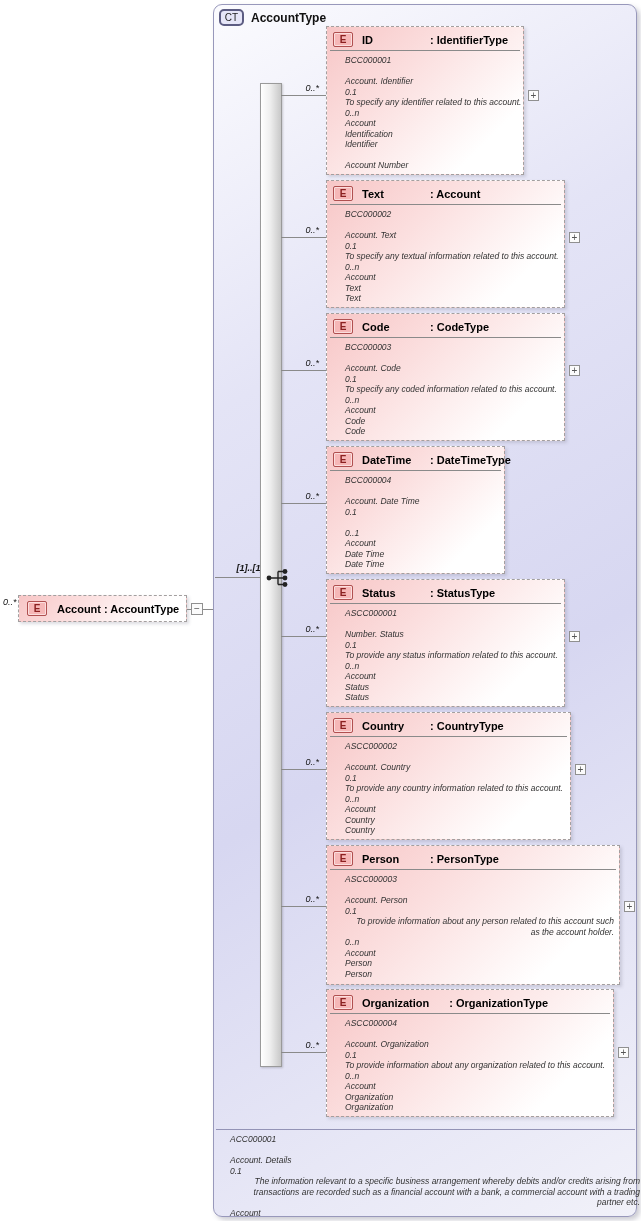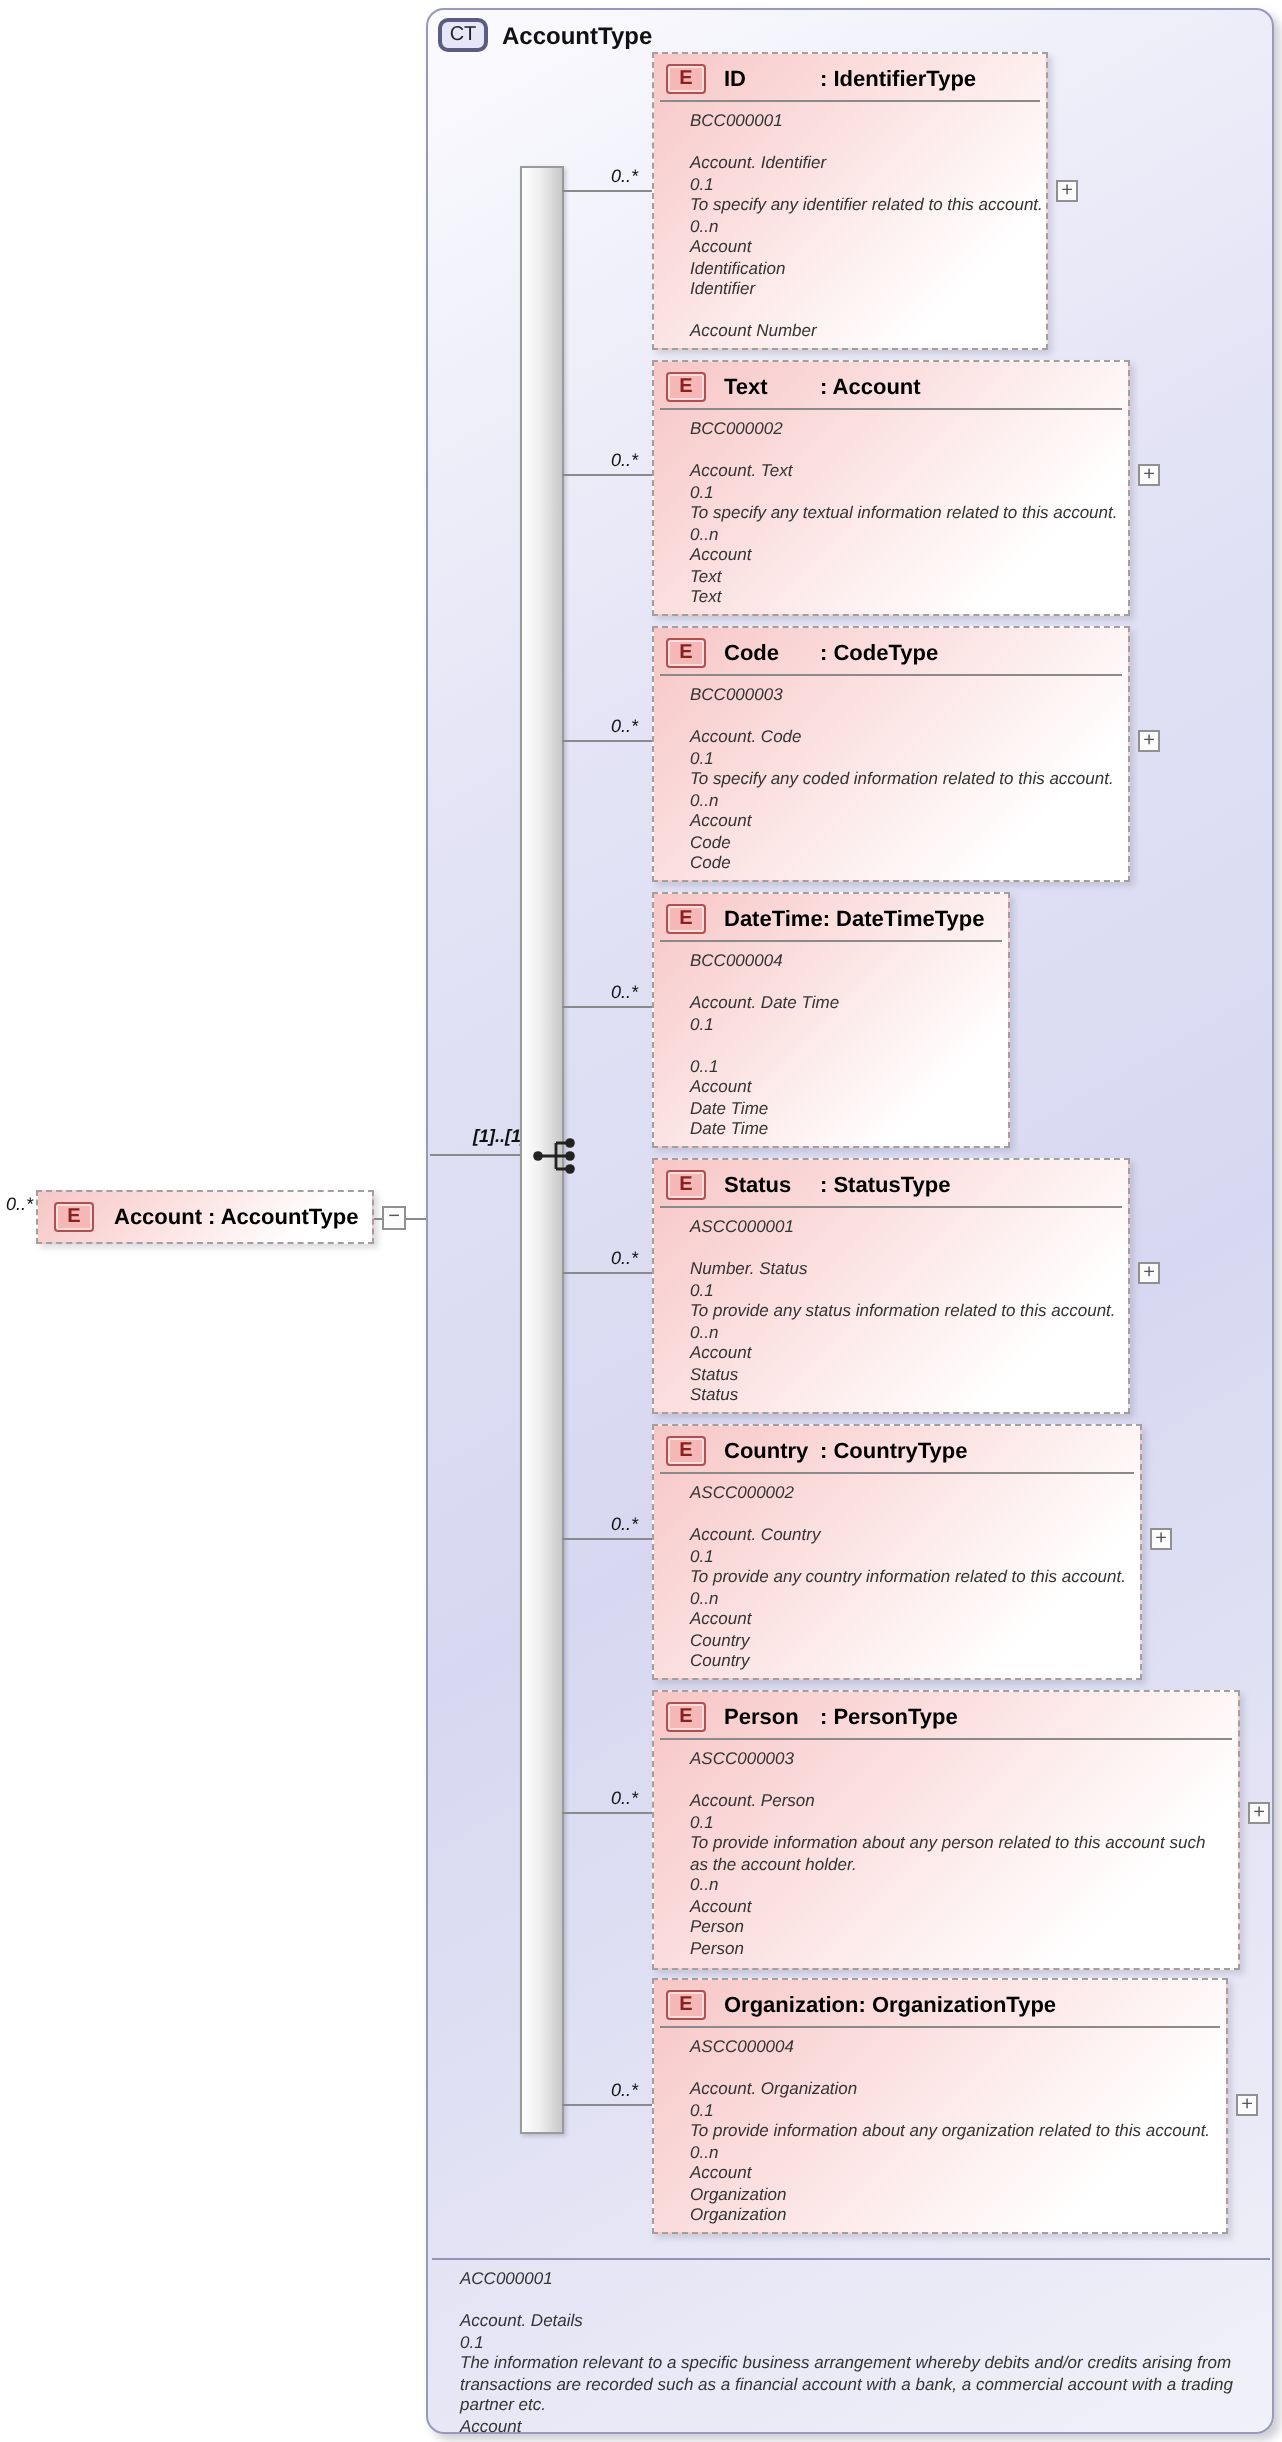--- a/index.html
+++ b/index.html
@@ -59,25 +59,25 @@
   }
   .box-title { display:flex; align-items:center; padding:5px 4px 3px 6px; }
   .eicon {
     width:20px; height:15px; flex:0 0 auto;
     background:#f6b7b7; border:1px solid #b05050; border-radius:2px;
     color:#8b2020; font-weight:bold; font-size:10px;
     display:flex; align-items:center; justify-content:center;
     box-shadow:inset 0 0 0 1px rgba(255,255,255,0.55);
   }
   .box-name { font-weight:bold; font-size:11px; margin-left:9px; min-width:48px; color:#000; }
-  .box-type { font-weight:bold; font-size:11px; color:#000; white-space:nowrap; }
+  .box-type { font-weight:bold; font-size:11px; color:#000; white-space:nowrap;margin-left:20px; }
   .box-sep { border-top:1px solid #8a8a8a; margin:0 3px; }
   .box-body { padding:4px 5px 3px 18px; font-style:italic; font-size:8.5px; color:#333; }
   .line { line-height:10.5px; min-height:10.5px; white-space:nowrap; }
-  .line.wrap { white-space:normal; }
+  .line.wrap { white-space:normal;text-align:right; }
 
   
   .root-box {
     position:absolute; left:18px; top:595px; width:169px; height:27px;
     display:flex; align-items:center; padding-left:8px;
   }
   .root-label { font-weight:bold; font-size:11px; margin-left:10px; color:#000; white-space:nowrap; }
 </style>
 </head>
 <body>

